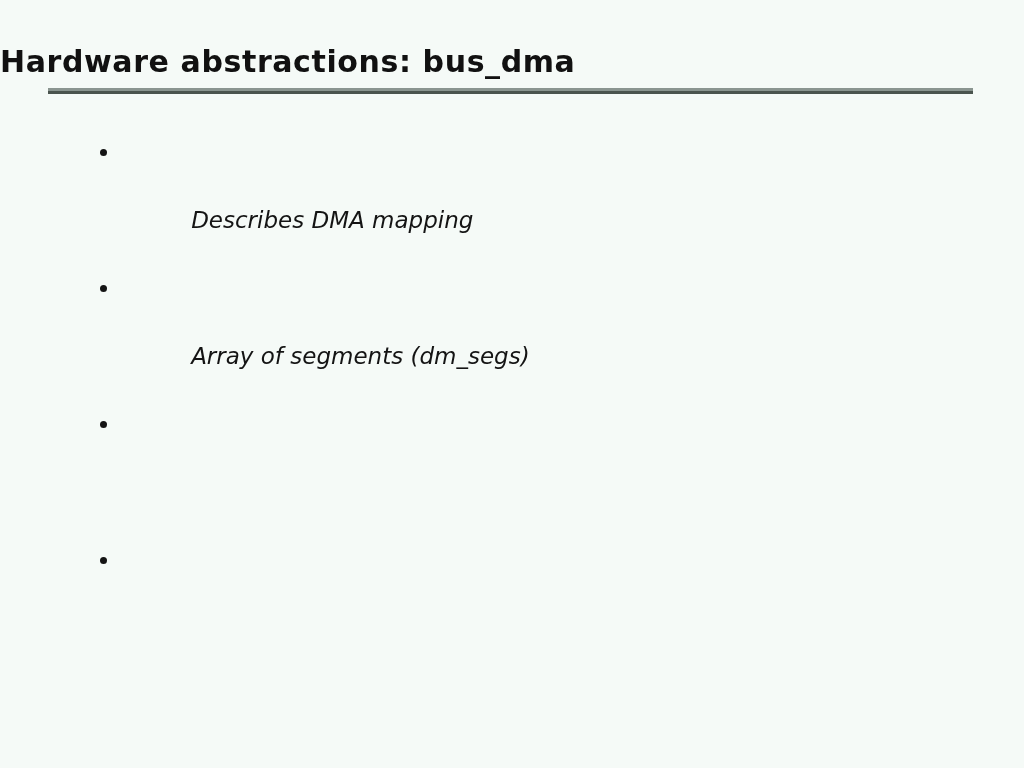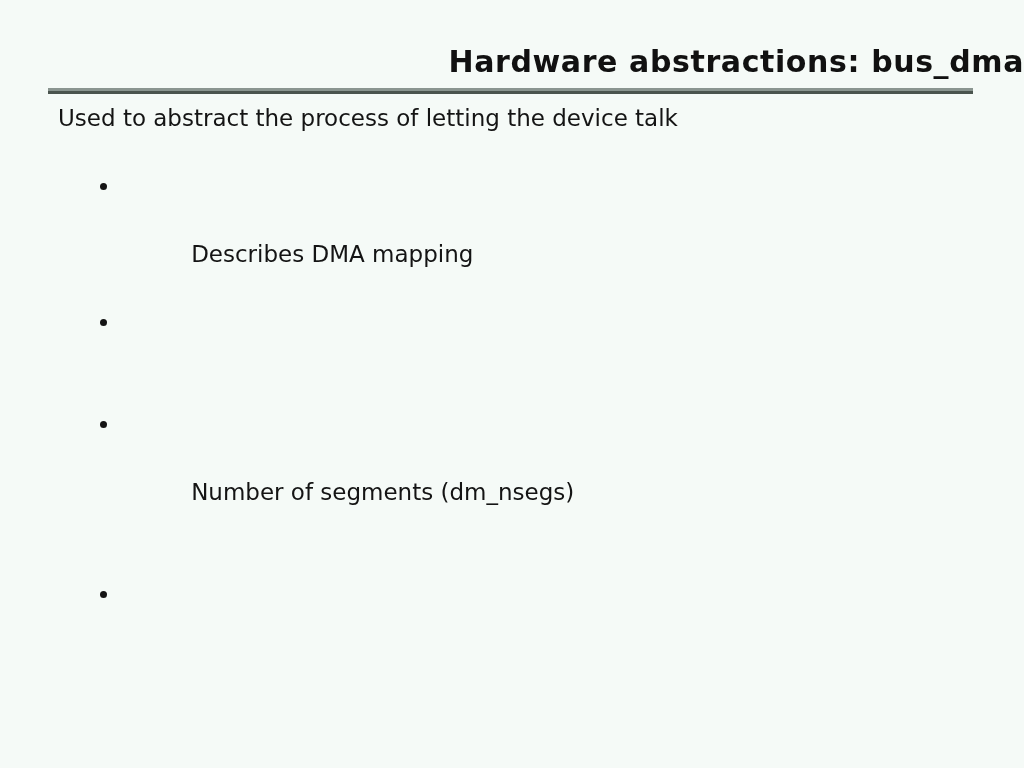--- a/index.html
+++ b/index.html
@@ -22,21 +22,21 @@
     height: 768px;
     box-sizing: border-box;
   }
 
   
   .title-block {
     position: absolute;
     left: 0;
     top: 44px;
     width: 1024px;
-    text-align: right;
+    text-align: left;
   }
   .slide-title {
     font-family: "DejaVu Sans", sans-serif;
     font-size: 30px;
     font-weight: bold;
     letter-spacing: 0.6px;
     color: #111111;
     line-height: 36px;
     white-space: nowrap;
   }
@@ -75,20 +75,21 @@
     padding: 0;
     list-style: none;
   }
   .bullet-item {
     position: relative;
     padding-left: 60px;
     font-size: 23px;
     line-height: 34px;
     color: #141414;
     white-space: pre;
+    font-style: italic;
   }
   .bullet-dot {
     position: absolute;
     left: 42px;
     top: 14px;
     width: 7px;
     height: 7px;
     border-radius: 50%;
     background: #141414;
   }
@@ -100,37 +101,36 @@
 
   <div class="title-block">
     <div class="slide-title">Hardware abstractions: bus_dma</div>
   </div>
 
   <div class="title-rule"></div>
 
   <div class="body-area">
 
     <div>
-      <div class="para-line">Used to abstract the process of letting the device talk</div>
     </div>
 
     <div class="block-gap-md"></div>
 
     <div>
       <ul class="bullet-list">
         <li class="bullet-item">
           <span class="bullet-dot"></span>
           <span>Describes DMA mapping</span>
         </li>
         <li class="bullet-item">
           <span class="bullet-dot"></span>
+          <span>Array of segments (dm_segs)</span>
         </li>
         <li class="bullet-item">
           <span class="bullet-dot"></span>
-          <span>Number of segments (dm_nsegs)</span>
         </li>
       </ul>
     </div>
 
     <div class="block-gap-md"></div>
 
     <div>
       <ul class="bullet-list">
         <li class="bullet-item">
           <span class="bullet-dot"></span>

